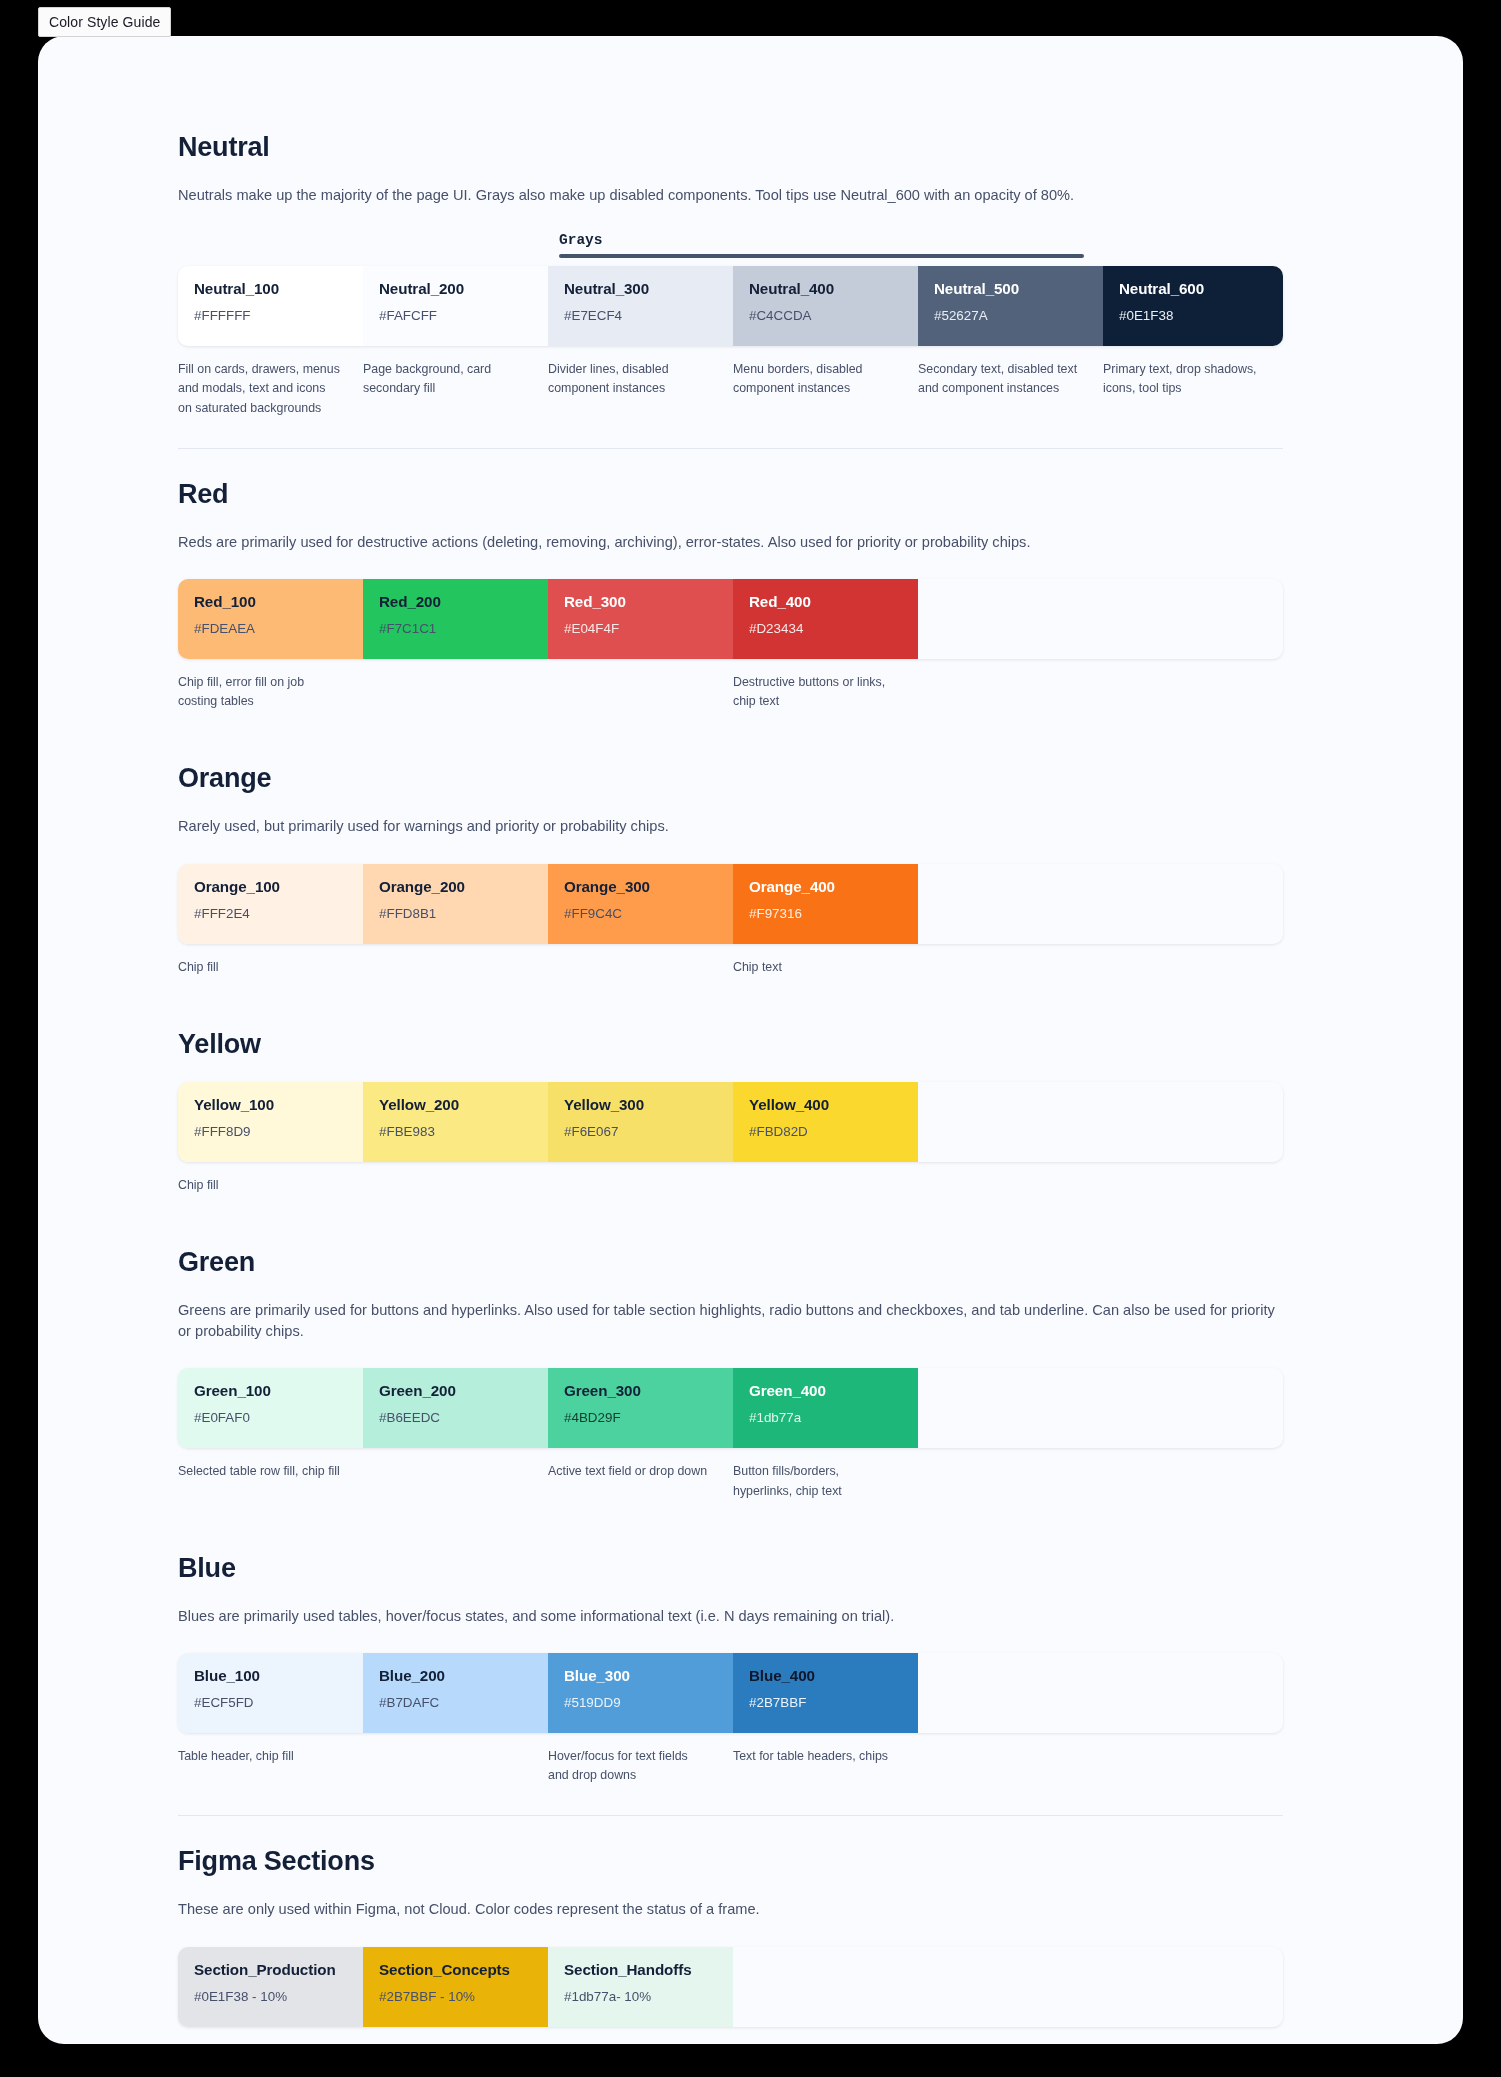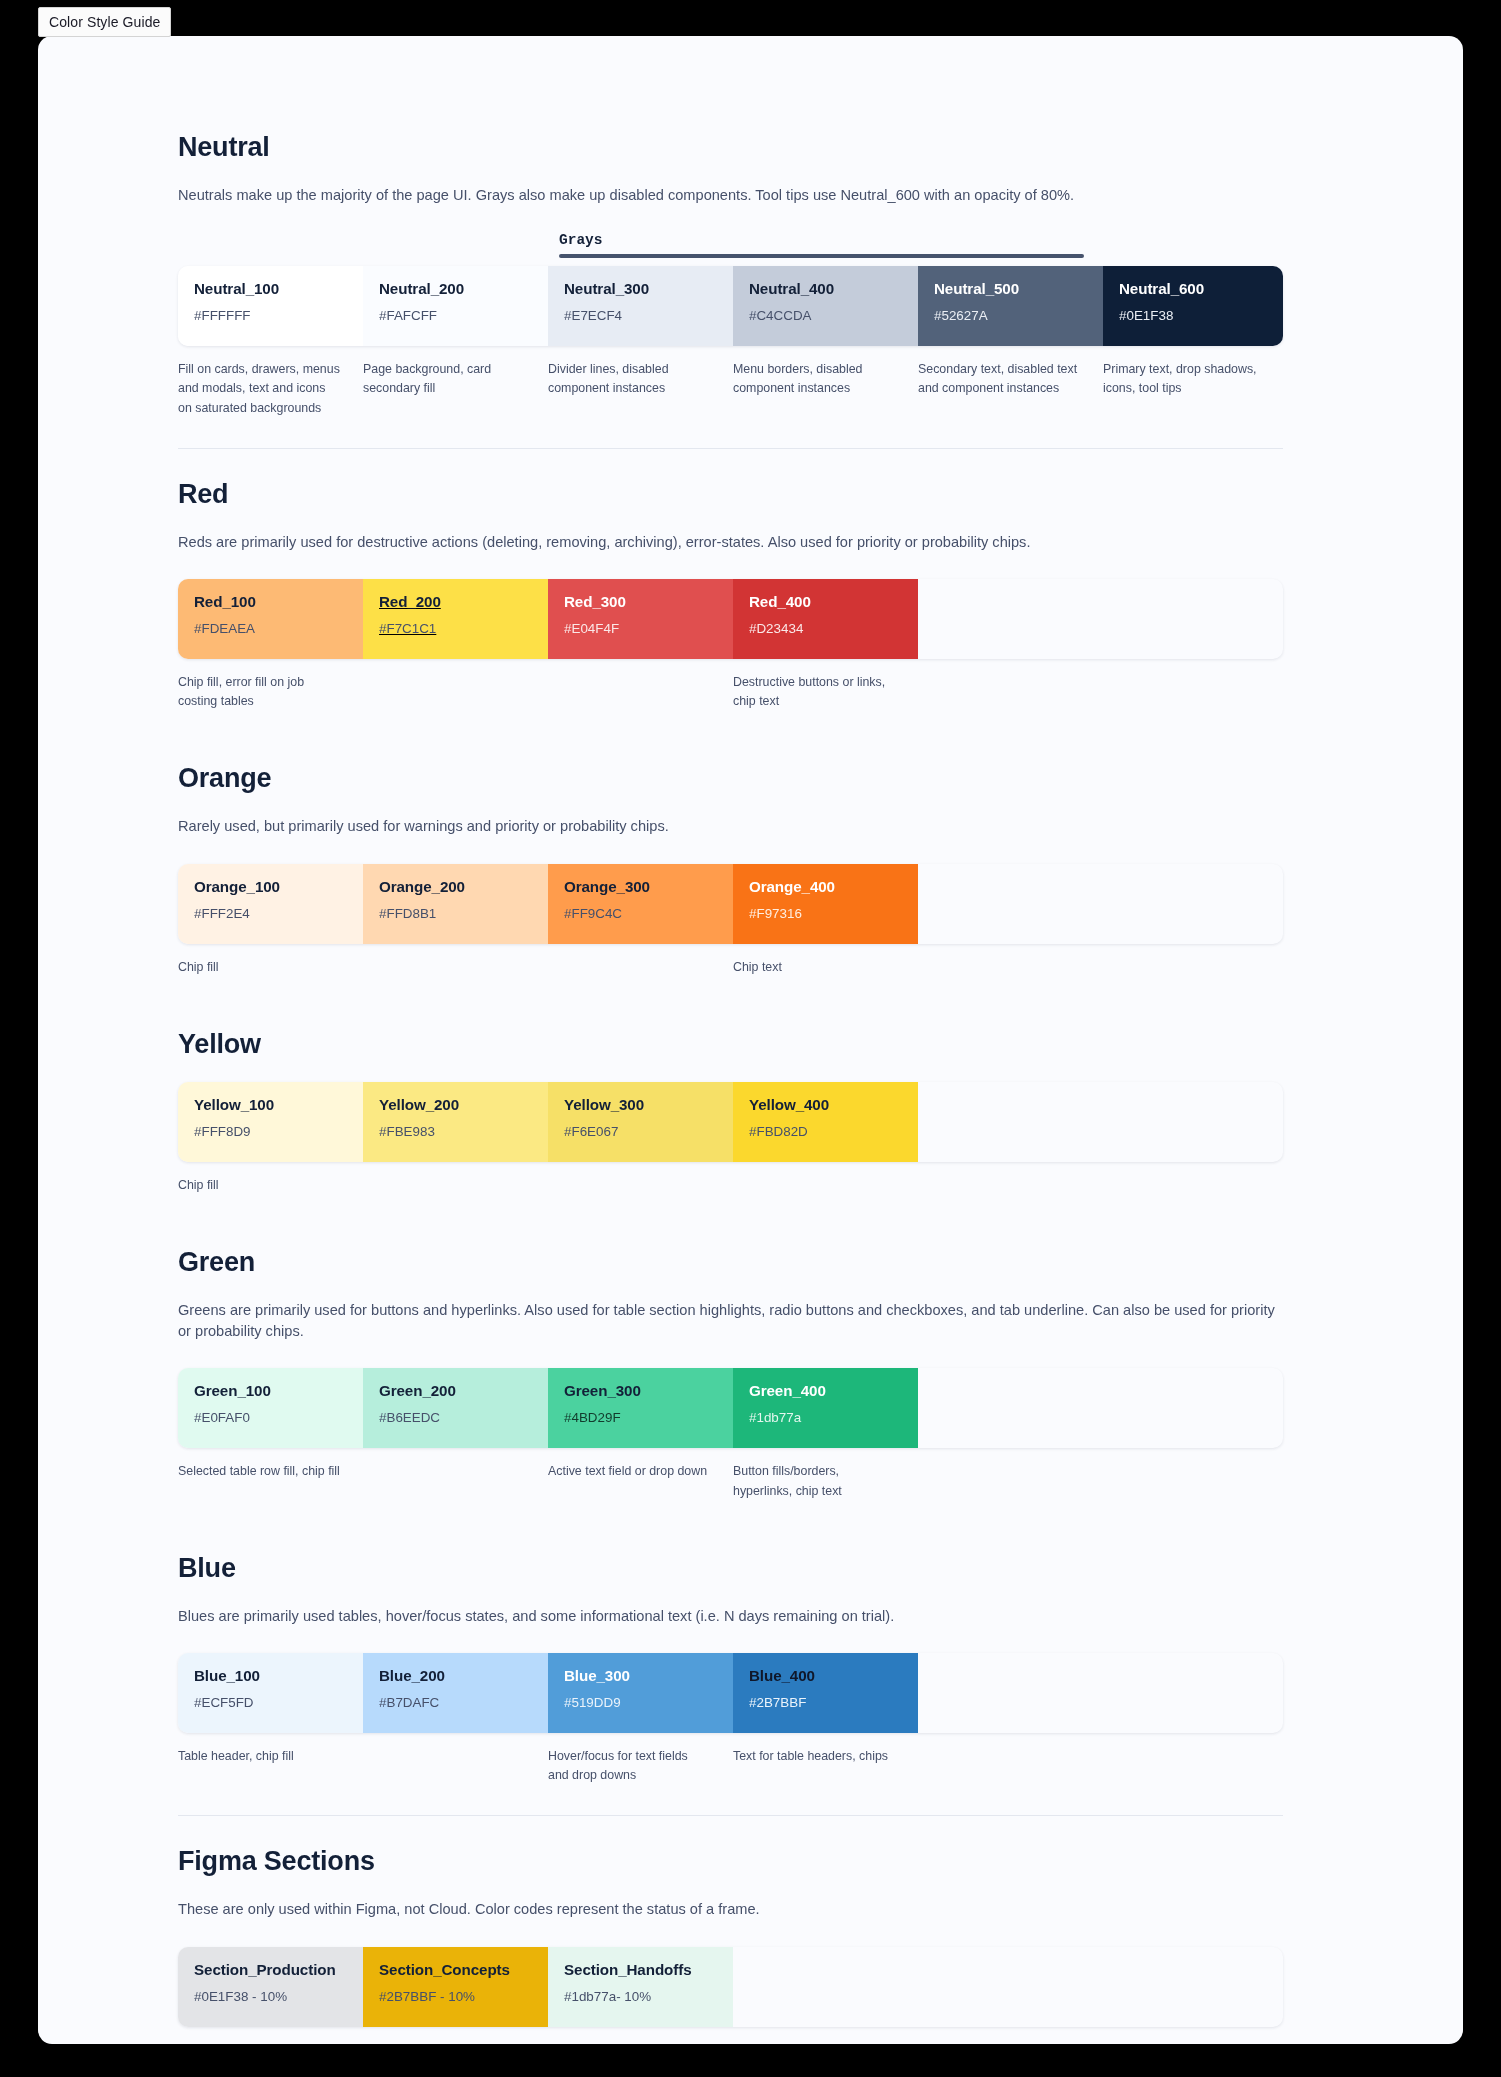--- a/index.html
+++ b/index.html
@@ -24,21 +24,21 @@
     white-space: nowrap;
     z-index: 10;
   }
   .device {
     position: absolute;
     left: 38px;
     top: 36px;
     width: 1425px;
     height: 2008px;
     background: #fafbfe;
-    border-radius: 14px;
+    border-radius: 26px;
     overflow: hidden;
   }
   .page {
     position: absolute;
     left: 0;
     top: 0;
     width: 100%;
     padding: 96px 0 0 0;
   }
   .content {
@@ -187,21 +187,21 @@
         </div>
         <div class="divider"></div>
         <div class="color-section">
           <h2 class="section-title">Red</h2>
           <p class="section-desc">Reds are primarily used for destructive actions (deleting, removing, archiving), error-states. Also used for priority or probability chips.</p>
           <div class="swatch-row">
             <div class="swatch" style="background: #fdba74;">
               <span class="name" style="color: rgb(19, 32, 56);">Red_100</span>
               <span class="hex" style="color: rgb(70, 80, 106);">#FDEAEA</span>
             </div>
-            <div class="swatch" style="background: #fde047; text-decoration: underline;">
+            <div class="swatch" style="background: #22c55e;">
               <span class="name" style="color: rgb(19, 32, 56);">Red_200</span>
               <span class="hex" style="color: rgb(70, 80, 106);">#F7C1C1</span>
             </div>
             <div class="swatch" style="background: rgb(224, 79, 79);">
               <span class="name" style="color: rgb(255, 255, 255);">Red_300</span>
               <span class="hex" style="color: rgb(251, 232, 232);">#E04F4F</span>
             </div>
             <div class="swatch" style="background: rgb(210, 52, 52);">
               <span class="name" style="color: rgb(255, 255, 255);">Red_400</span>
               <span class="hex" style="color: rgb(251, 232, 232);">#D23434</span>

